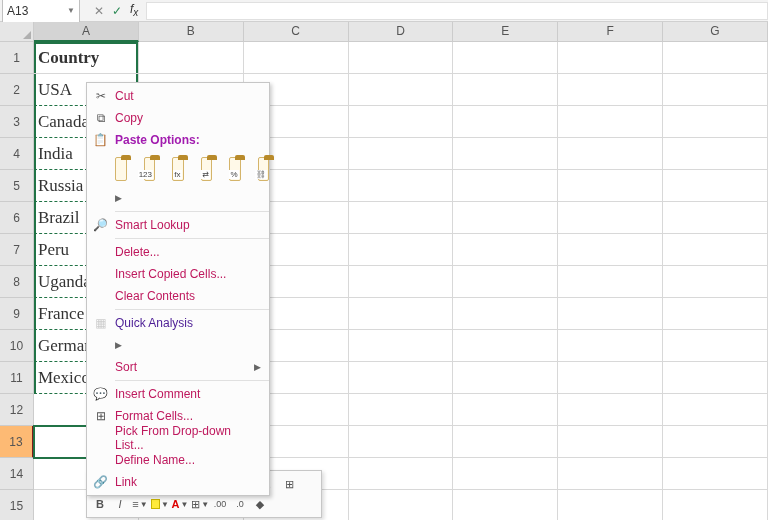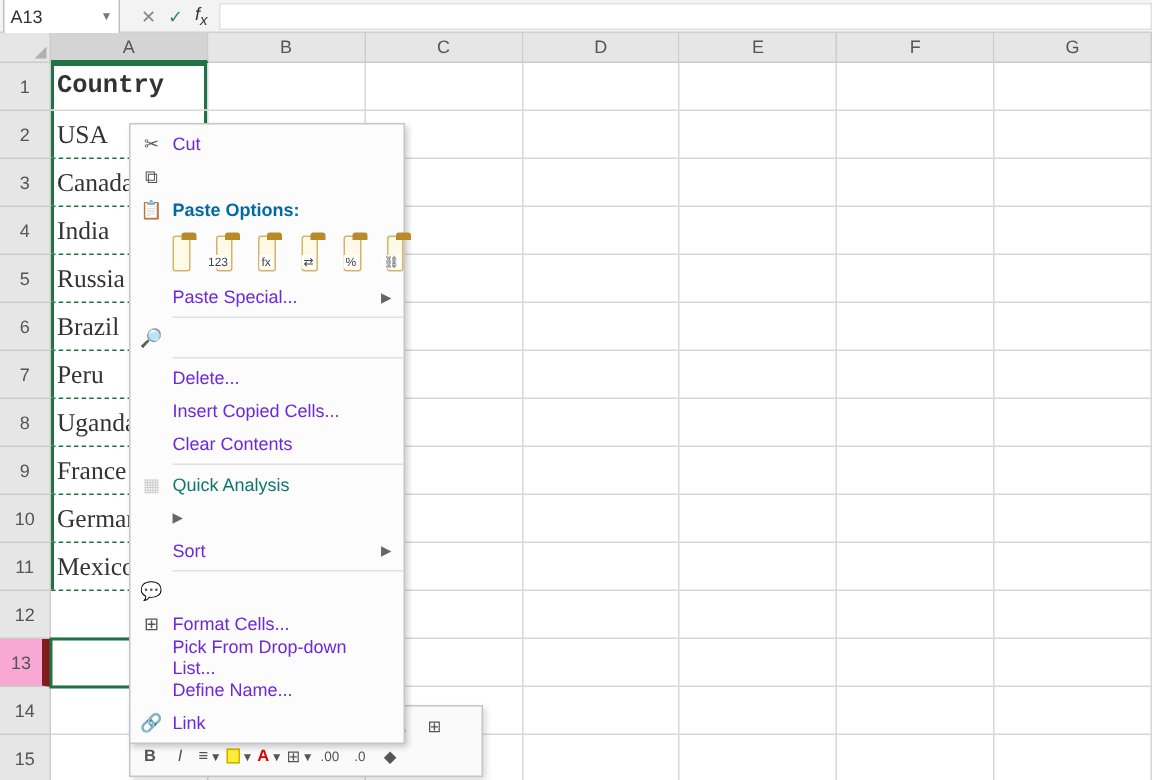--- a/index.html
+++ b/index.html
@@ -14,37 +14,37 @@
 
   .sheet { position: relative; }
   .hdr-row { display: flex; height: 20px; }
   .corner { width: 34px; background: #e6e6e6; border-right: 1px solid #ccc; border-bottom: 1px solid #ccc; position: relative; }
   .corner::after { content: ""; position: absolute; right: 2px; bottom: 2px; width: 0; height: 0; border-left: 8px solid transparent; border-bottom: 8px solid #b0b0b0; }
   .colh { width: 105px; background: #e6e6e6; border-right: 1px solid #ccc; border-bottom: 1px solid #ccc; text-align: center; line-height: 18px; color: #555; }
   .colh.sel { background: #d4d4d4; border-bottom: 2px solid #217346; }
 
   .row { display: flex; height: 32px; }
   .rowh { width: 34px; background: #e6e6e6; border-right: 1px solid #ccc; border-bottom: 1px solid #ccc; text-align: center; line-height: 32px; color: #555; }
-  .rowh.sel { background: #f9a8d4; border-right: 6px solid #7f1d1d; }
+  .rowh.sel { background: #fdba74; border-right: 2px solid #7f1d1d; }
   .cell { width: 105px; border-right: 1px solid #d8d8d8; border-bottom: 1px solid #d8d8d8; padding: 0 4px; display: flex; align-items: center; font-family: Georgia, serif; font-size: 17px; }
-  .cell.bold { font-weight: bold; font-family: Liberation Mono, monospace; }
+  .cell.bold { font-weight: bold; }
   .cell.cursor { position: relative; outline: 2px solid #217346; outline-offset: -1px; z-index: 2; }
   .cell.cursor::after { content: ""; position: absolute; right: -3px; bottom: -3px; width: 6px; height: 6px; background: #217346; }
 
   .selA { box-shadow: inset 2px 0 0 0 #217346, inset -2px 0 0 0 #217346; border-bottom: 1px dashed #217346 !important; }
   .selA-top { box-shadow: inset 2px 0 0 0 #217346, inset -2px 0 0 0 #217346, inset 0 2px 0 0 #217346; }
 
   
   .ctx { position: absolute; left: 86px; top: 60px; width: 184px; background: #fcfcfc; border: 1px solid #c6c6c6; box-shadow: 2px 2px 4px rgba(0,0,0,0.2); z-index: 50; padding: 2px 0; }
   .ctx .mi { display: flex; align-items: center; height: 22px; padding: 0 8px 0 0; }
   .ctx .ico { width: 28px; text-align: center; font-size: 12px; color: #555; }
-  .ctx .lbl { flex: 1; color: #6d28d9; }
-  .ctx .lbl.dim { color: #0f766e; }
+  .ctx .lbl { flex: 1; color: #be185d; }
+  .ctx .lbl.dim { color: #4c1d95; }
   .ctx .sub { color: #666; font-size: 9px; }
-  .ctx .lbl-h { font-weight: bold; color: #0369a1; }
+  .ctx .lbl-h { font-weight: bold; color: #a21caf; }
   .ctx .paste-row { height: 36px; padding-left: 28px; display: flex; align-items: center; gap: 17px; }
   .ctx .sep { height: 1px; background: #e0e0e0; margin: 2px 0 2px 28px; }
   .pico { width: 22px; height: 24px; border: 1px solid #d4b46a; background: #fff9e8; position: relative; border-radius: 2px; }
   .pico::before { content:""; position:absolute; top:-3px; left:5px; width:10px; height:5px; background:#b88a2a; border-radius:2px 2px 0 0;}
   .pico span { position: absolute; bottom: 1px; right: 1px; font-size: 8px; color: #444; background: #fff; padding: 0 1px; }
 
   
   .mtb { position: absolute; left: 86px; top: 448px; width: 236px; background: #fafafa; border: 1px solid #c6c6c6; box-shadow: 2px 2px 4px rgba(0,0,0,0.15); z-index: 49; padding: 3px 4px; }
   .mtb-row { display: flex; align-items: center; height: 20px; gap: 2px; }
   .mtb .box { border: 1px solid #c0c0c0; background: #fff; padding: 0 3px; height: 17px; display: inline-flex; align-items: center; }
@@ -232,20 +232,21 @@
       </div>
     </div>
 
   <div class="ctx">
     <div class="mi">
         <div class="ico">✂</div>
         <div class="lbl">Cut</div>
       </div>
     <div class="mi">
         <div class="ico">⧉</div>
+        <div class="lbl">Copy</div>
       </div>
     <div class="mi nohover">
         <div class="ico">📋</div>
         <div class="lbl lbl-h">Paste Options:</div>
       </div>
     <div class="paste-row nohover" id="picons">
         <div class="pico">
           <span></span>
         </div>
         <div class="pico">
@@ -259,26 +260,26 @@
         </div>
         <div class="pico">
           <span>%</span>
         </div>
         <div class="pico">
           <span>⛓</span>
         </div>
       </div>
     <div class="mi">
         <div class="ico"></div>
-        <div class="lbl">Paste Special...</div>
         <div class="sub">▶</div>
       </div>
     <div class="sep"></div>
     <div class="mi">
         <div class="ico">🔎</div>
+        <div class="lbl">Smart Lookup</div>
       </div>
     <div class="sep"></div>
     <div class="mi">
         <div class="ico"></div>
         <div class="lbl">Delete...</div>
       </div>
     <div class="mi">
         <div class="ico"></div>
         <div class="lbl">Insert Copied Cells...</div>
       </div>
@@ -296,20 +297,21 @@
         <div class="sub">▶</div>
       </div>
     <div class="mi">
         <div class="ico"></div>
         <div class="lbl">Sort</div>
         <div class="sub">▶</div>
       </div>
     <div class="sep"></div>
     <div class="mi">
         <div class="ico">💬</div>
+        <div class="lbl">Insert Comment</div>
       </div>
     <div class="mi">
         <div class="ico">⊞</div>
         <div class="lbl">Format Cells...</div>
       </div>
     <div class="mi">
         <div class="ico"></div>
         <div class="lbl">Pick From Drop-down List...</div>
       </div>
     <div class="mi">

